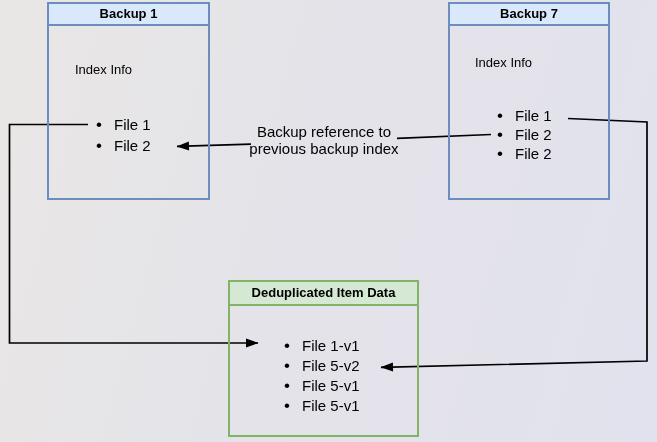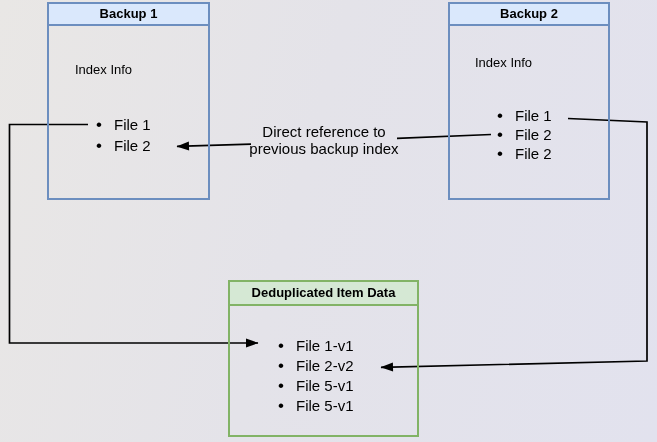--- a/index.html
+++ b/index.html
@@ -77,21 +77,21 @@
   }
   #backup1 { left: 47px;  top: 2px;   width: 163px; height: 198px; }
   #backup2 { left: 448px; top: 2px;   width: 162px; height: 198px; }
   #dedup   { left: 228px; top: 280px; width: 191px; height: 157px; }
 
   #backup1 .subtitle { left: 26px; top: 57px; }
   #backup2 .subtitle { left: 25px; top: 50px; }
 
   #backup1 ul.filelist { left: 47px; top: 110px; line-height: 21px; }
   #backup2 ul.filelist { left: 47px; top: 102px; line-height: 19px; }
-  #dedup   ul.filelist { left: 48px; top: 54px;  line-height: 20px; }
+  #dedup   ul.filelist { left: 54px; top: 54px;  line-height: 20px; }
 
   .annotation {
     position: absolute;
     left: 235px;
     top: 123px;
     width: 178px;
     text-align: center;
     font-size: 15px;
     line-height: 17px;
     white-space: nowrap;
@@ -123,40 +123,40 @@
     </div>
     <div class="subtitle">Index Info</div>
     <ul class="filelist">
       <li>File 1</li>
       <li>File 2</li>
     </ul>
   </div>
 
   <div class="box blue" id="backup2">
     <div class="box-header">
-      <span>Backup 2</span>
+      <span>Backup 7</span>
     </div>
     <div class="subtitle">Index Info</div>
     <ul class="filelist">
       <li>File 1</li>
       <li>File 2</li>
       <li>File 2</li>
     </ul>
   </div>
 
   <div class="box green" id="dedup">
     <div class="box-header">
       <span>Deduplicated Item Data</span>
     </div>
     <ul class="filelist">
       <li>File 1-v1</li>
-      <li>File 2-v2</li>
+      <li>File 5-v2</li>
       <li>File 5-v1</li>
       <li>File 5-v1</li>
     </ul>
   </div>
 
   <div class="annotation">
-    <div>Direct reference to</div>
+    <div>Backup reference to</div>
     <div>previous backup index</div>
   </div>
 
 </div>
 
 </body></html>

